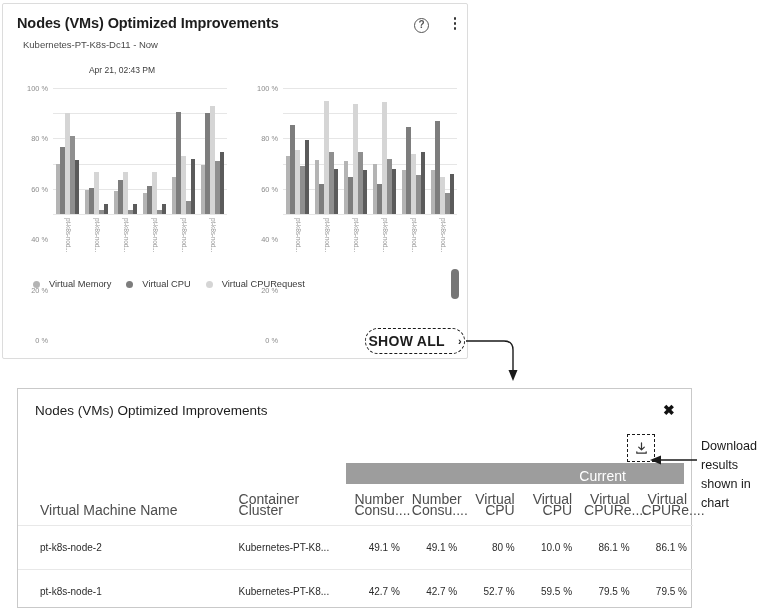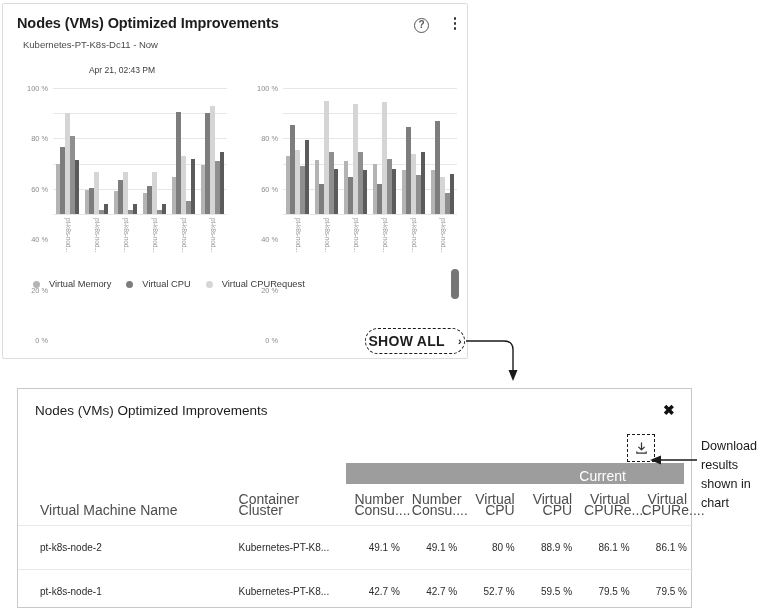--- a/index.html
+++ b/index.html
@@ -385,21 +385,21 @@
             <th class="c-num">Virtual CPURe....</th>
           </tr>
         </thead>
       <tbody>
           <tr>
             <td class="c-name">pt-k8s-node-2</td>
             <td class="c-clus">Kubernetes-PT-K8...</td>
             <td class="c-num">49.1 %</td>
             <td class="c-num">49.1 %</td>
             <td class="c-num">80 %</td>
-            <td class="c-num">88.9 %</td>
+            <td class="c-num">10.0 %</td>
             <td class="c-num">86.1 %</td>
             <td class="c-num">86.1 %</td>
           </tr>
           <tr>
             <td class="c-name">pt-k8s-node-1</td>
             <td class="c-clus">Kubernetes-PT-K8...</td>
             <td class="c-num">42.7 %</td>
             <td class="c-num">42.7 %</td>
             <td class="c-num">52.7 %</td>
             <td class="c-num">59.5 %</td>

